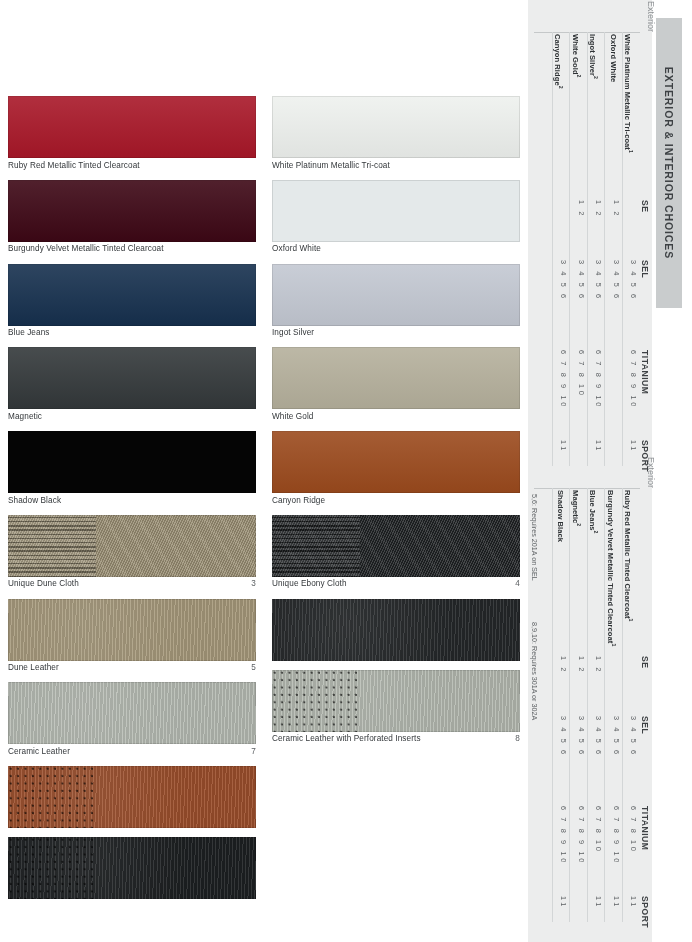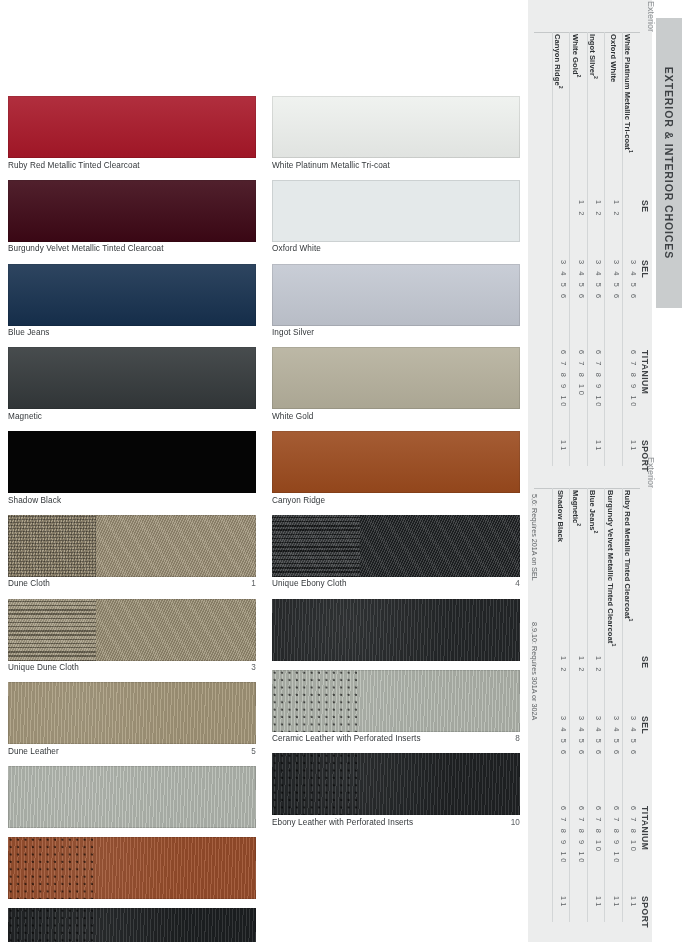--- a/index.html
+++ b/index.html
@@ -163,30 +163,20 @@
             <span>Magnetic</span>
           </div>
         </div>
         <div class="swatch-item">
           <div class="chip" style="background:#050505"></div>
           <div class="caption">
             <span>Shadow Black</span>
           </div>
         </div>
         <div class="swatch-item">
-          <div class="chip" style="background:#9c9076">
-            <div class="tex-twill" style="position:absolute;inset:0"></div>
-            <div class="tex-insert checks"></div>
-          </div>
-          <div class="caption">
-            <span>Dune Cloth</span>
-            <span class="num">1</span>
-          </div>
-        </div>
-        <div class="swatch-item">
           <div class="chip" style="background:#9a8f74">
             <div class="tex-twill" style="position:absolute;inset:0"></div>
             <div class="tex-insert stripes"></div>
           </div>
           <div class="caption">
             <span>Unique Dune Cloth</span>
             <span class="num">3</span>
           </div>
         </div>
         <div class="swatch-item">
@@ -195,20 +185,24 @@
           </div>
           <div class="caption">
             <span>Dune Leather</span>
             <span class="num">5</span>
           </div>
         </div>
         <div class="swatch-item">
           <div class="chip" style="background:#b7bcb4">
             <div class="tex-leather" style="position:absolute;inset:0"></div>
           </div>
+          <div class="caption">
+            <span>Ceramic Leather</span>
+            <span class="num">7</span>
+          </div>
         </div>
         <div class="swatch-item">
           <div class="chip" style="background:#9c4f2c">
             <div class="tex-leather" style="position:absolute;inset:0"></div>
             <div class="tex-insert perf"></div>
           </div>
         </div>
         <div class="swatch-item">
           <div class="chip" style="background:#1d2022">
             <div class="tex-leather" style="position:absolute;inset:0"></div>
@@ -271,30 +265,20 @@
           </div>
         </div>
         <div class="swatch-item">
           <div class="chip" style="background:#b5bab1">
             <div class="tex-leather" style="position:absolute;inset:0"></div>
             <div class="tex-insert perf"></div>
           </div>
           <div class="caption">
             <span>Ceramic Leather with Perforated Inserts</span>
             <span class="num">8</span>
-          </div>
-        </div>
-        <div class="swatch-item">
-          <div class="chip" style="background:#202325">
-            <div class="tex-leather" style="position:absolute;inset:0"></div>
-            <div class="tex-insert perf"></div>
-          </div>
-          <div class="caption">
-            <span>Ebony Leather with Perforated Inserts</span>
-            <span class="num">10</span>
           </div>
         </div>
       </div>
   </div>
 
   <div class="side"></div>
 
   <div class="matrix top" id="matrix-top">
       <div class="mx-title">
         <span>Exterior</span>

